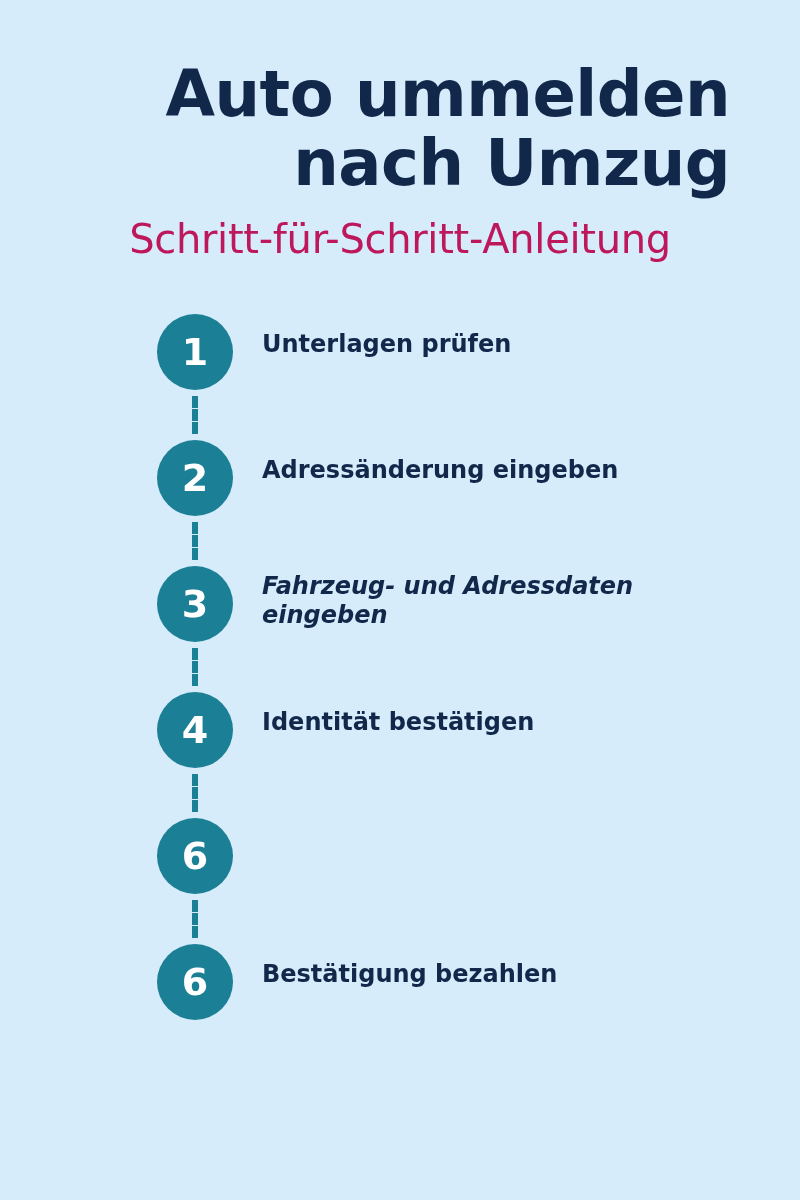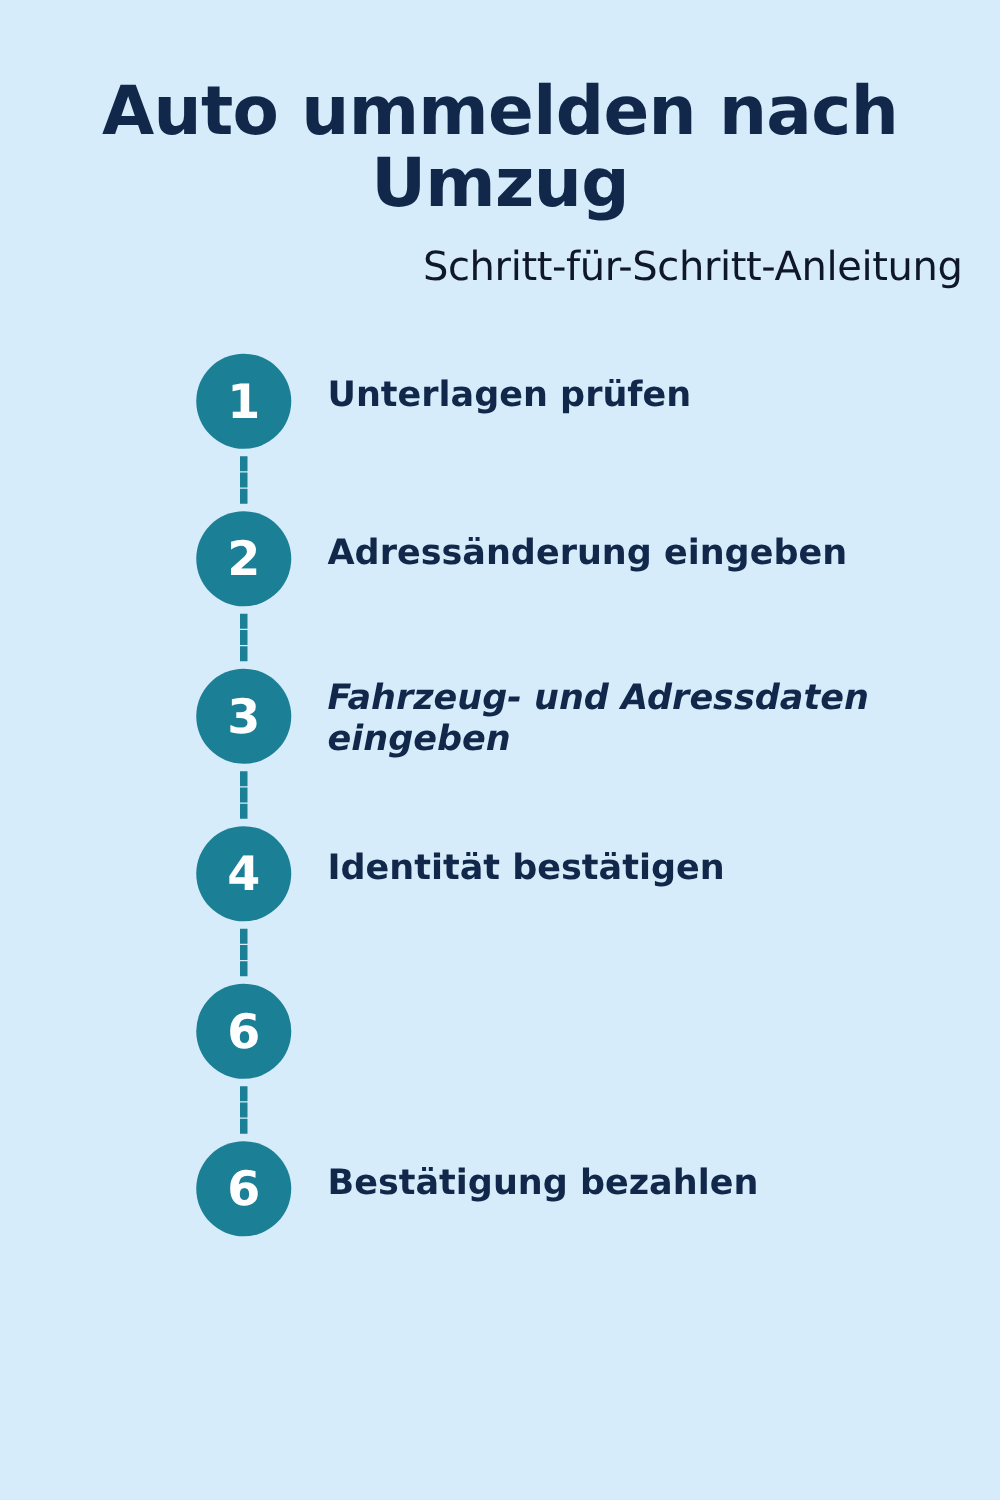--- a/index.html
+++ b/index.html
@@ -21,37 +21,37 @@
     background: #d6ecfa;
     box-sizing: border-box;
     padding: 52px 30px 0 30px;
   }
 
   .title-block {
     text-align: center;
   }
 
   .main-title {
-    font-size: 54px;
+    font-size: 64px;
     font-weight: bold;
     color: #11284b;
     line-height: 1.08;
     letter-spacing: -0.5px;
     margin: 0 40px;
     padding-top: 8px;
+    text-align: right;
   }
 
   .subtitle {
-    font-size: 32px;
+    font-size: 40px;
     font-weight: normal;
-    color: #0f172a;
+    color: #be185d;
     line-height: 1.15;
     margin-top: 18px;
     letter-spacing: -0.3px;
-    text-align: right;
   }
 
   .steps {
     margin-top: 52px;
     padding-left: 118px;
     position: relative;
   }
 
   .step {
     display: flex;
@@ -86,21 +86,21 @@
 
   .connector {
     width: 0;
     height: 38px;
     border-left: 6px dashed #1b7f96;
     margin: 6px 0 6px 0;
   }
 
   .step-label {
     color: #11284b;
-    font-size: 28px;
+    font-size: 24px;
     font-weight: bold;
     line-height: 1.18;
     padding-top: 16px;
     padding-left: 20px;
     max-width: 470px;
   }
 
   .step.tall .step-label {
     padding-top: 6px;
     font-style: italic;

